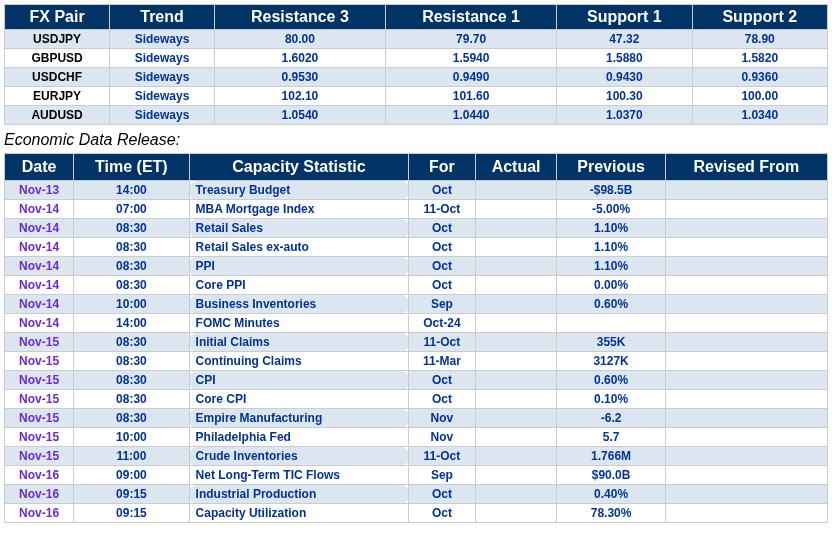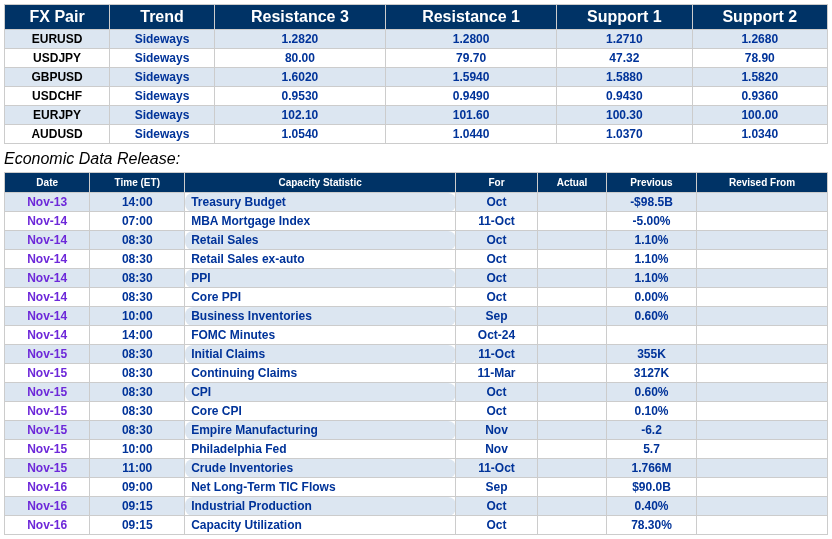--- a/index.html
+++ b/index.html
@@ -49,21 +49,21 @@
       width: 100%;
       border-collapse: collapse;
     }
     .econ-table th {
       background: #003366;
       color: #fff;
       font-weight: bold;
       text-align: center;
       padding: 4px 4px;
       border: 1px solid #ccc;
-      font-size: 10px;
+      font-size: 16px;
     }
     .econ-table td {
       text-align: center;
       padding: 2px 4px;
       border: 1px solid #ccc;
       font-size: 12px;
     }
     .econ-table tbody tr:nth-child(odd) { background: #dce6f1; }
     .econ-table tbody tr:nth-child(even) { background: #fff; }
     .econ-table tbody td { color: #003399; font-weight: bold; }
@@ -78,28 +78,20 @@
     <tr id="fx-header-row">
         <th>FX Pair</th>
         <th>Trend</th>
         <th>Resistance 3</th>
         <th>Resistance 1</th>
         <th>Support 1</th>
         <th>Support 2</th>
       </tr>
   </thead>
   <tbody id="fx-body">
-      <tr>
-        <td>EURUSD</td>
-        <td>Sideways</td>
-        <td>1.2820</td>
-        <td>1.2800</td>
-        <td>1.2710</td>
-        <td>1.2680</td>
-      </tr>
       <tr>
         <td>USDJPY</td>
         <td>Sideways</td>
         <td>80.00</td>
         <td>79.70</td>
         <td>47.32</td>
         <td>78.90</td>
       </tr>
       <tr>
         <td>GBPUSD</td>

